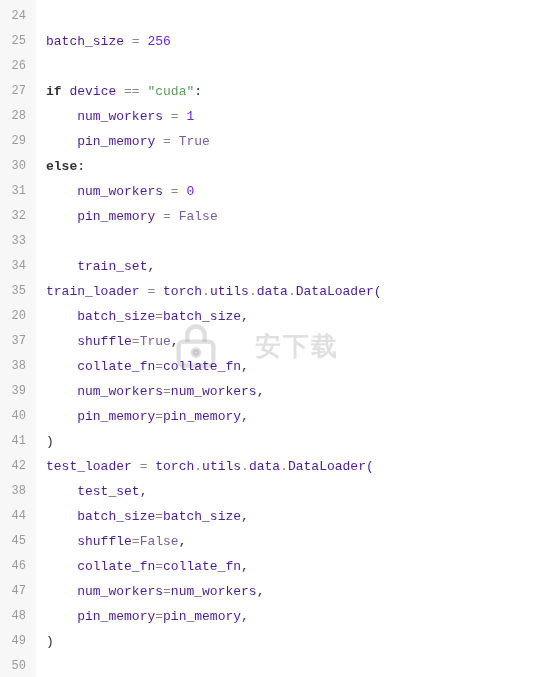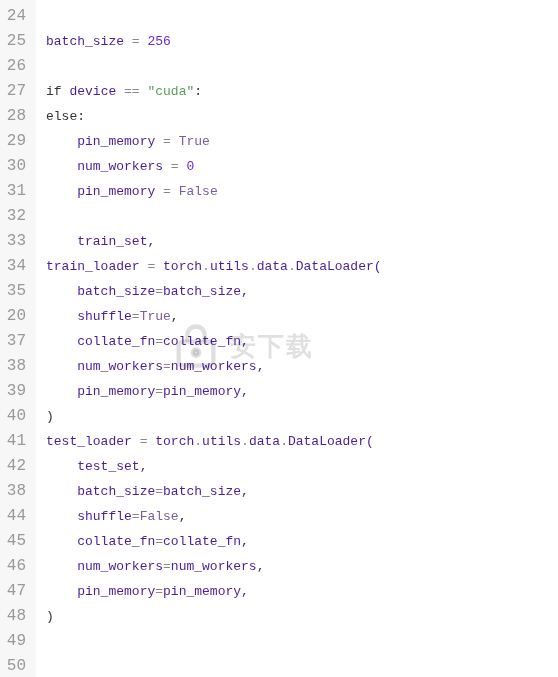--- a/index.html
+++ b/index.html
@@ -20,33 +20,33 @@
       background: #f7f7f7;
       padding: 4px 10px 4px 6px;
       text-align: right;
       color: #999;
       user-select: none;
       min-width: 36px;
     }
     .gutter .line-num {
       height: 25px;
       line-height: 25px;
-      font-size: 16px;
+      font-size: 12px;
     }
     .code {
       padding: 4px 0 4px 10px;
       flex: 1;
     }
     .code .line {
       height: 25px;
       line-height: 25px;
       white-space: pre;
       color: #333;
     }
-    .tok-kw { color: #333; font-weight: normal; }
+    .tok-kw { color: #333; font-weight: bold; }
     .tok-op { color: #888; }
     .tok-num { color: #6d28d9; }
     .tok-str { color: #5a9e5a; }
     .tok-bool { color: #7a5ca3; }
     .tok-ident { color: #4c1d95; }
     .tok-punct { color: #333; }
     .tok-dot { color: #888; }
     .watermark {
       position: absolute;
       top: 320px;
@@ -61,20 +61,21 @@
     }
     .watermark-icon {
       width: 52px;
       height: 52px;
       opacity: 0.5;
     }
     .watermark-text-group {
       display: flex;
       flex-direction: column;
       line-height: 1.1;
+      margin-left: 25px;
     }
     .watermark-cn {
       font-size: 26px;
       font-weight: bold;
       letter-spacing: 2px;
     }
     .watermark-url {
       font-size: 22px;
       letter-spacing: 1px;
     }
@@ -110,22 +111,23 @@
       <div class="line-num">47</div>
       <div class="line-num">48</div>
       <div class="line-num">49</div>
       <div class="line-num">50</div>
     </div>
   <div class="code" id="code">
       <div class="line"></div>
       <div class="line"><span class="tok-ident">batch_size</span><span> </span><span class="tok-op">=</span><span> </span><span class="tok-num">256</span></div>
       <div class="line"></div>
       <div class="line"><span class="tok-kw">if</span><span> </span><span class="tok-ident">device</span><span> </span><span class="tok-op">==</span><span> </span><span class="tok-str">"cuda"</span><span class="tok-punct">:</span></div>
+      <div class="line"><span>    </span><span class="tok-ident">num_workers</span><span> </span><span class="tok-op">=</span><span> </span><span class="tok-num">1</span></div>
+      <div class="line"><span>    </span><span class="tok-ident">pin_memory</span><span> </span><span class="tok-op">=</span><span> </span><span class="tok-bool">True</span></div>
       <div class="line"><span class="tok-kw">else</span><span class="tok-punct">:</span></div>
-      <div class="line"><span>    </span><span class="tok-ident">pin_memory</span><span> </span><span class="tok-op">=</span><span> </span><span class="tok-bool">True</span></div>
       <div class="line"><span>    </span><span class="tok-ident">num_workers</span><span> </span><span class="tok-op">=</span><span> </span><span class="tok-num">0</span></div>
       <div class="line"><span>    </span><span class="tok-ident">pin_memory</span><span> </span><span class="tok-op">=</span><span> </span><span class="tok-bool">False</span></div>
       <div class="line"></div>
       <div class="line"><span>    </span><span class="tok-ident">train_set,</span></div>
       <div class="line"><span class="tok-ident">train_loader</span><span> </span><span class="tok-op">=</span><span> </span><span class="tok-ident">torch</span><span class="tok-dot">.</span><span class="tok-ident">utils</span><span class="tok-dot">.</span><span class="tok-ident">data</span><span class="tok-dot">.</span><span class="tok-ident">DataLoader(</span></div>
       <div class="line"><span>    </span><span class="tok-ident">batch_size</span><span class="tok-op">=</span><span class="tok-ident">batch_size,</span></div>
       <div class="line"><span>    </span><span class="tok-ident">shuffle</span><span class="tok-op">=</span><span class="tok-bool">True</span><span class="tok-punct">,</span></div>
       <div class="line"><span>    </span><span class="tok-ident">collate_fn</span><span class="tok-op">=</span><span class="tok-ident">collate_fn,</span></div>
       <div class="line"><span>    </span><span class="tok-ident">num_workers</span><span class="tok-op">=</span><span class="tok-ident">num_workers,</span></div>
       <div class="line"><span>    </span><span class="tok-ident">pin_memory</span><span class="tok-op">=</span><span class="tok-ident">pin_memory,</span></div>

